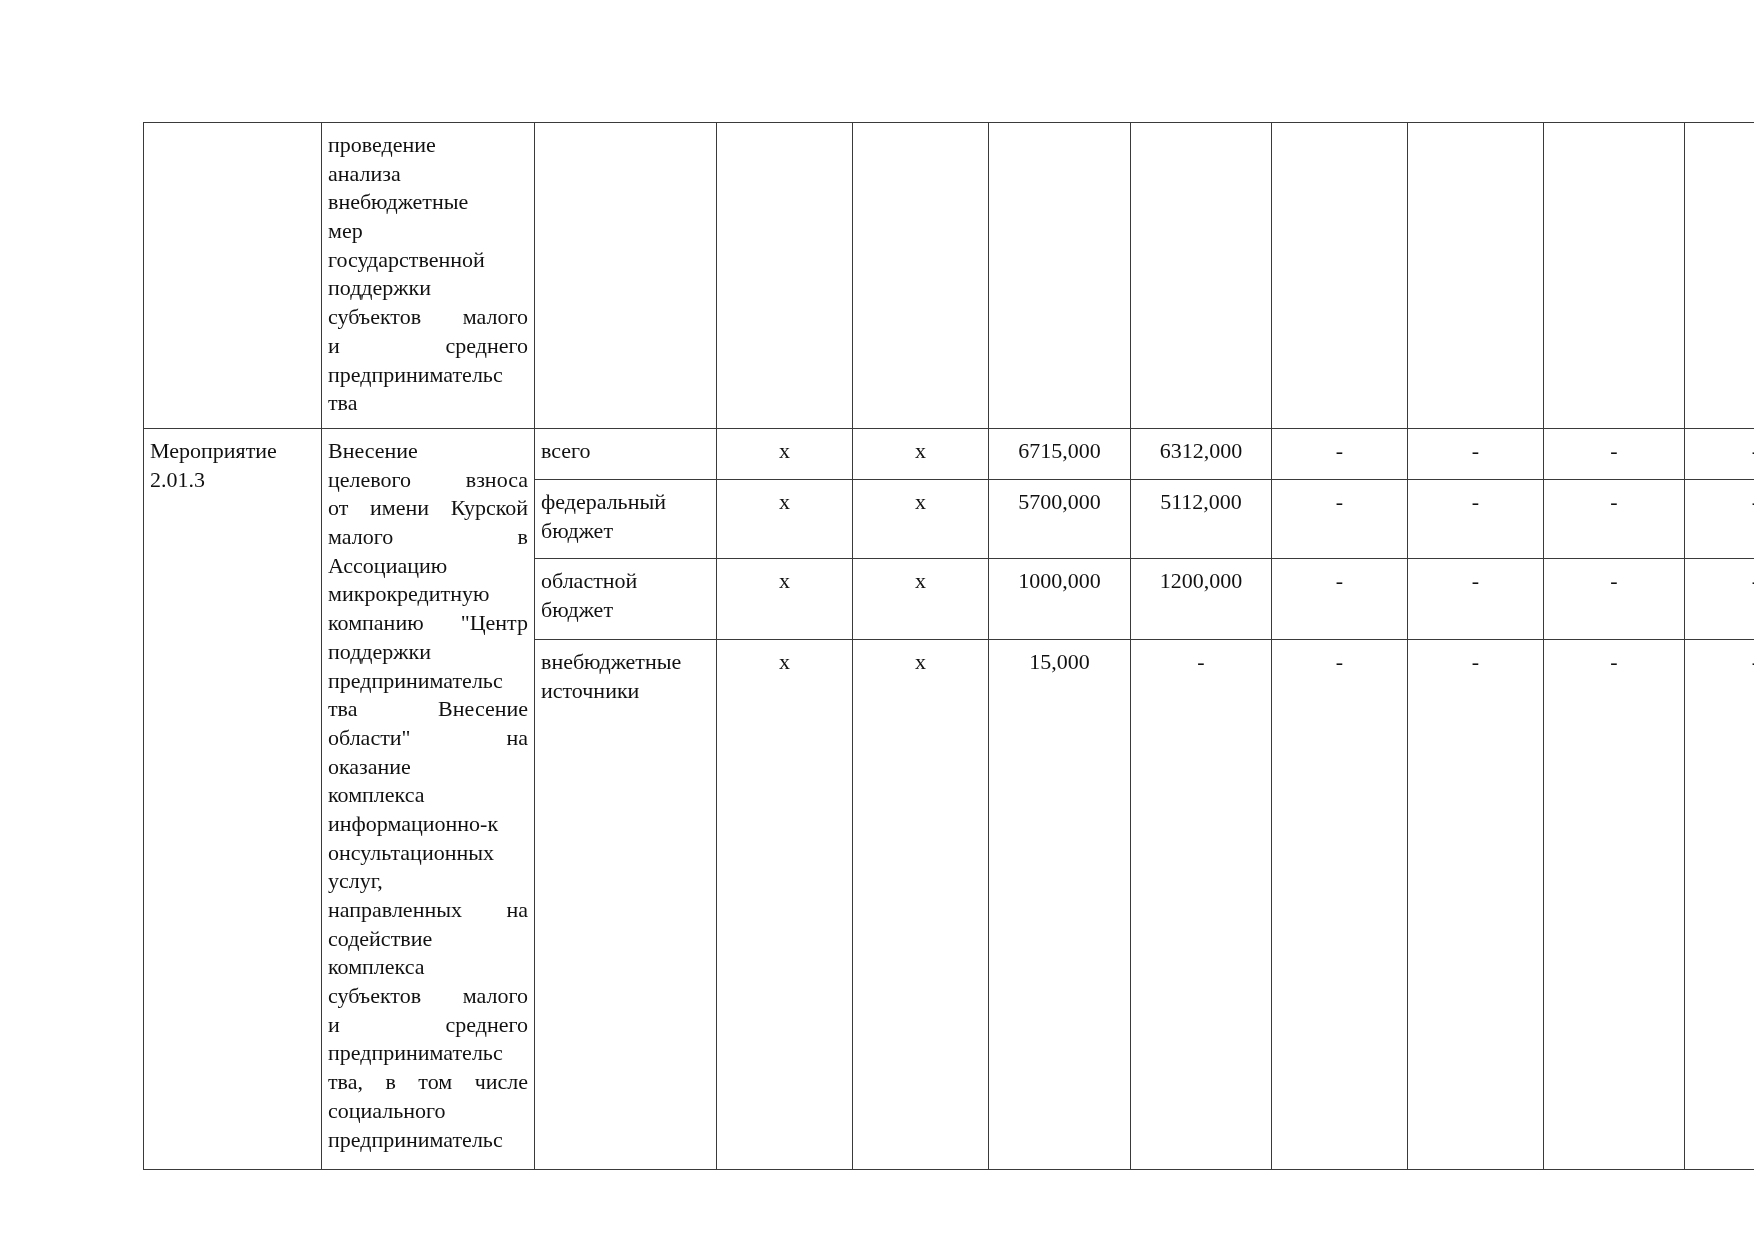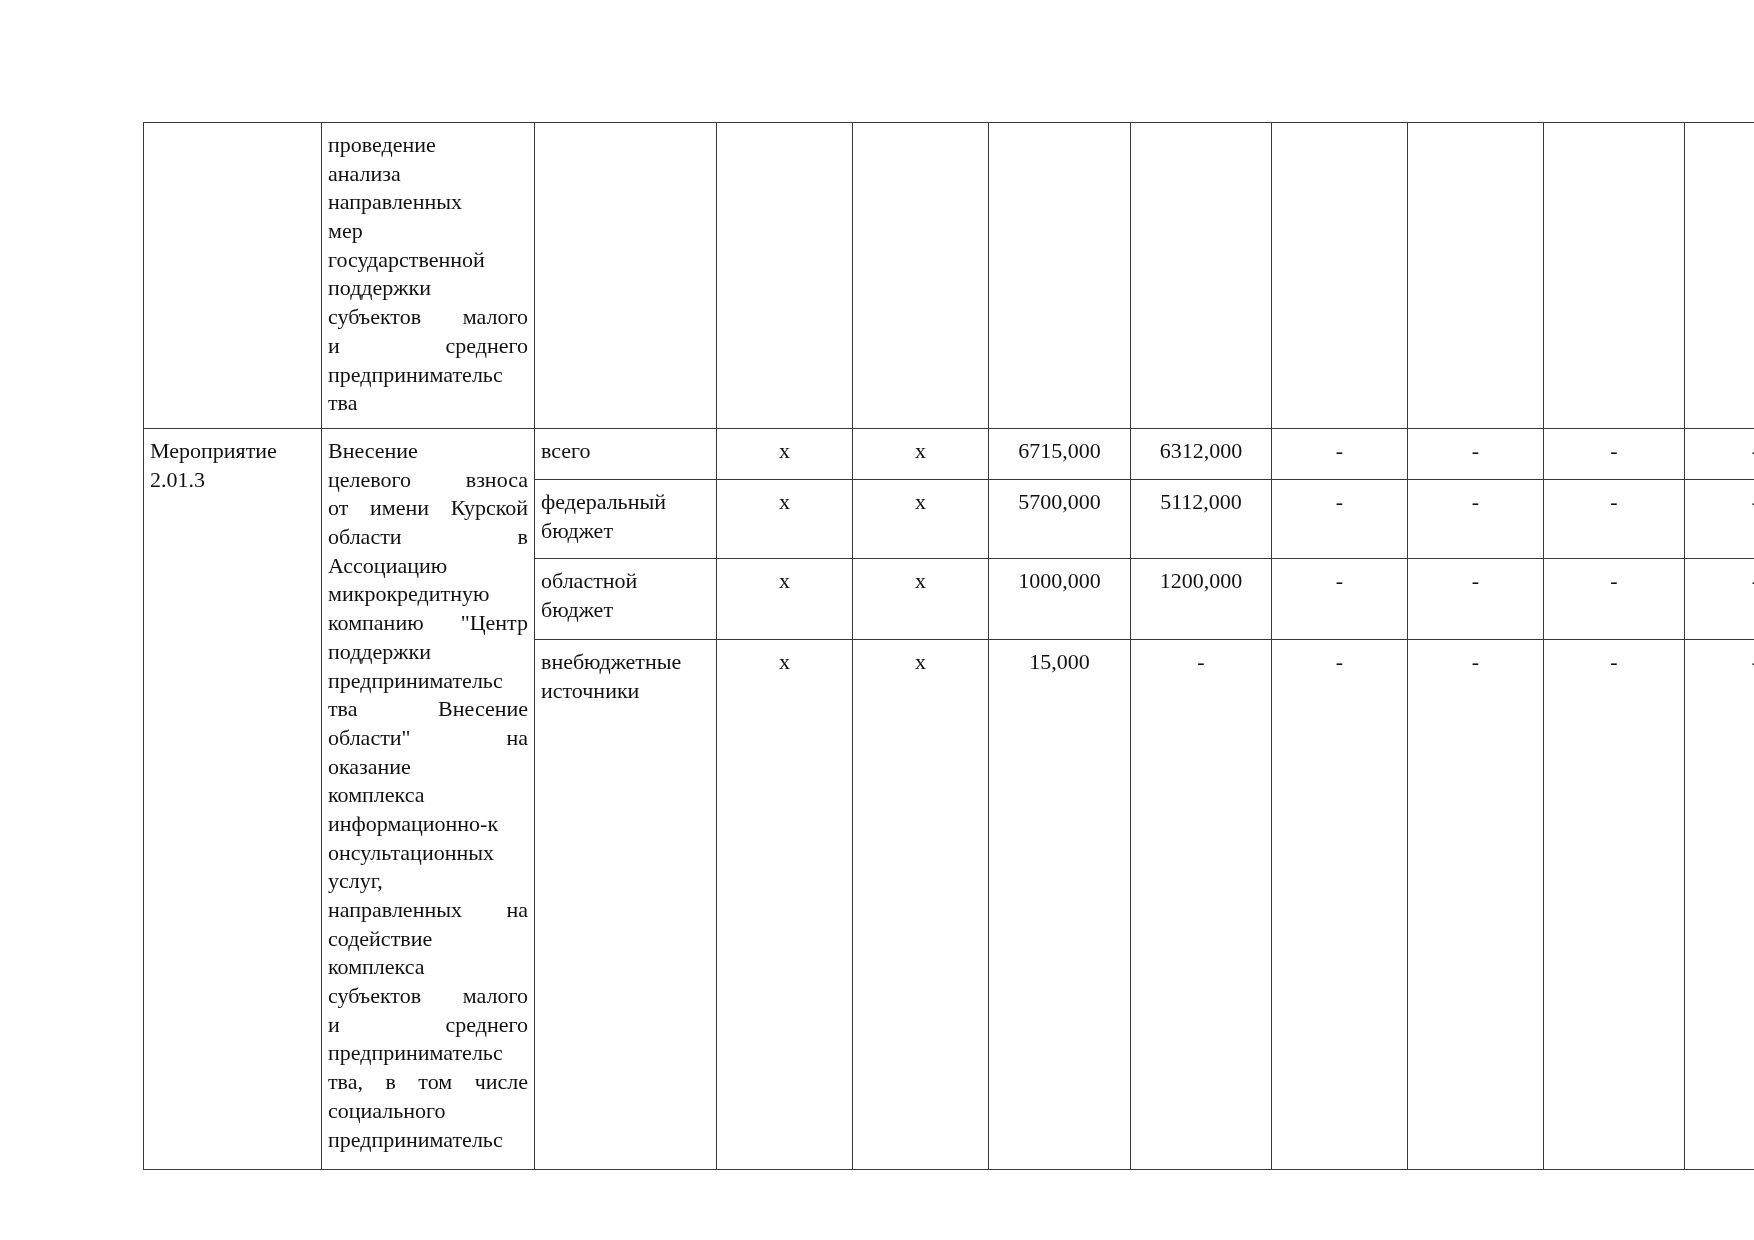--- a/index.html
+++ b/index.html
@@ -76,21 +76,21 @@
 
     <tbody>
         <tr style="height:306px">
       <td>
             <div class="cell-inner center"></div>
           </td>
       <td>
         <div class="cell-inner">
           <span class="left-line">проведение</span>
           <span class="left-line">анализа</span>
-          <span class="left-line">направленных</span>
+          <span class="left-line">внебюджетные</span>
           <span class="left-line">мер</span>
           <span class="left-line">государственной</span>
           <span class="left-line">поддержки</span>
           <span class="justify-line">субъектов малого</span>
           <span class="justify-line">и среднего</span>
           <span class="left-line">предпринимательс</span>
           <span class="left-line">тва</span>
         </div>
       </td>
       <td></td>
@@ -109,21 +109,21 @@
         <div class="cell-inner center">
           <span class="left-line" style="text-align:left">Мероприятие</span>
           <span class="left-line" style="text-align:left">2.01.3</span>
         </div>
       </td>
       <td rowspan="4">
         <div class="cell-inner">
           <span class="left-line">Внесение</span>
           <span class="justify-line">целевого взноса</span>
           <span class="justify-line">от имени Курской</span>
-          <span class="justify-line">области в</span>
+          <span class="justify-line">малого в</span>
           <span class="left-line">Ассоциацию</span>
           <span class="left-line">микрокредитную</span>
           <span class="justify-line">компанию "Центр</span>
           <span class="left-line">поддержки</span>
           <span class="left-line">предпринимательс</span>
           <span class="justify-line">тва Внесение</span>
           <span class="justify-line">области" на</span>
           <span class="left-line">оказание</span>
           <span class="left-line">комплекса</span>
           <span class="left-line">информационно-к</span>

